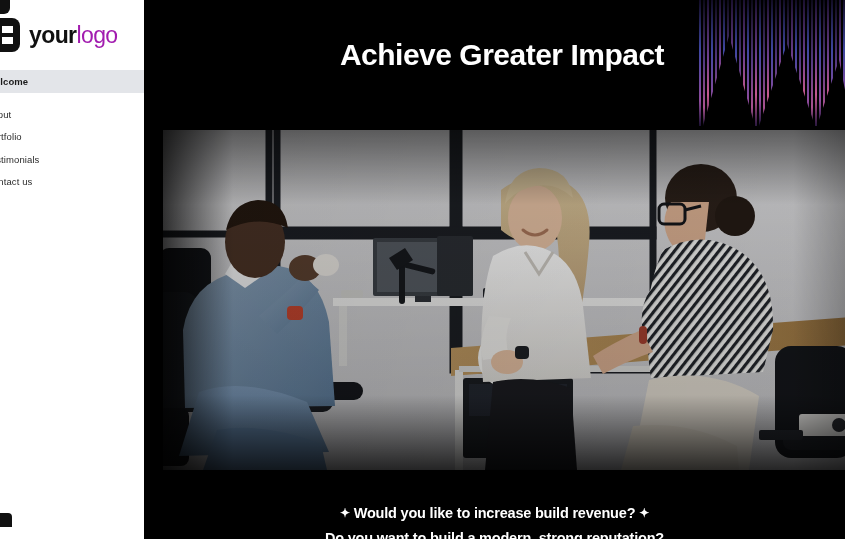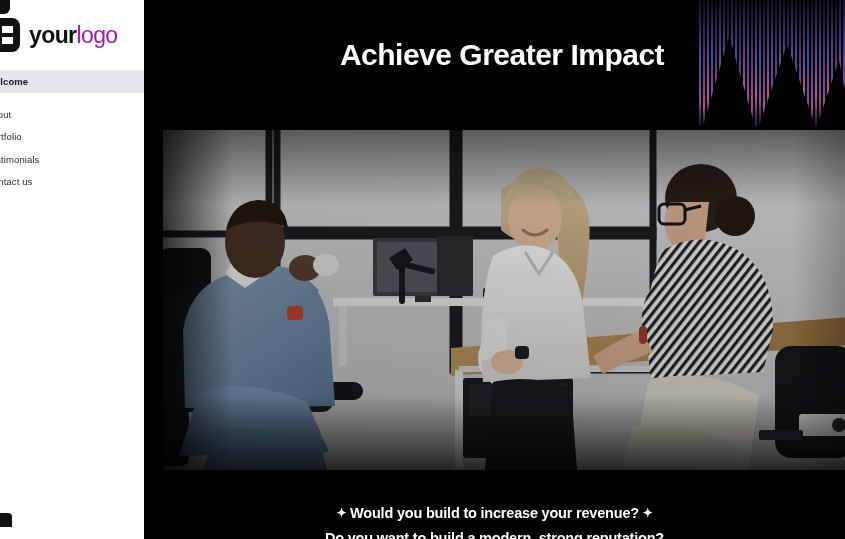--- a/index.html
+++ b/index.html
@@ -492,20 +492,20 @@
 
           <rect x="0" y="0" width="700" height="340" fill="url(#vignx)"></rect>
           <rect x="0" y="0" width="700" height="340" fill="url(#vign)"></rect>
         </g>
       </svg>
     </div>
 
     <div class="cta-block">
       <div class="cta-line1">
         <span class="spark">✦</span>
-        <span>Would you build to increase your revenue?</span>
+        <span>Would you like to increase build revenue?</span>
         <span class="spark">✦</span>
       </div>
       <div class="cta-line2">Do you want to build a modern, strong reputation?</div>
     </div>
 
   </main>
 </div>
 
 </body></html>

